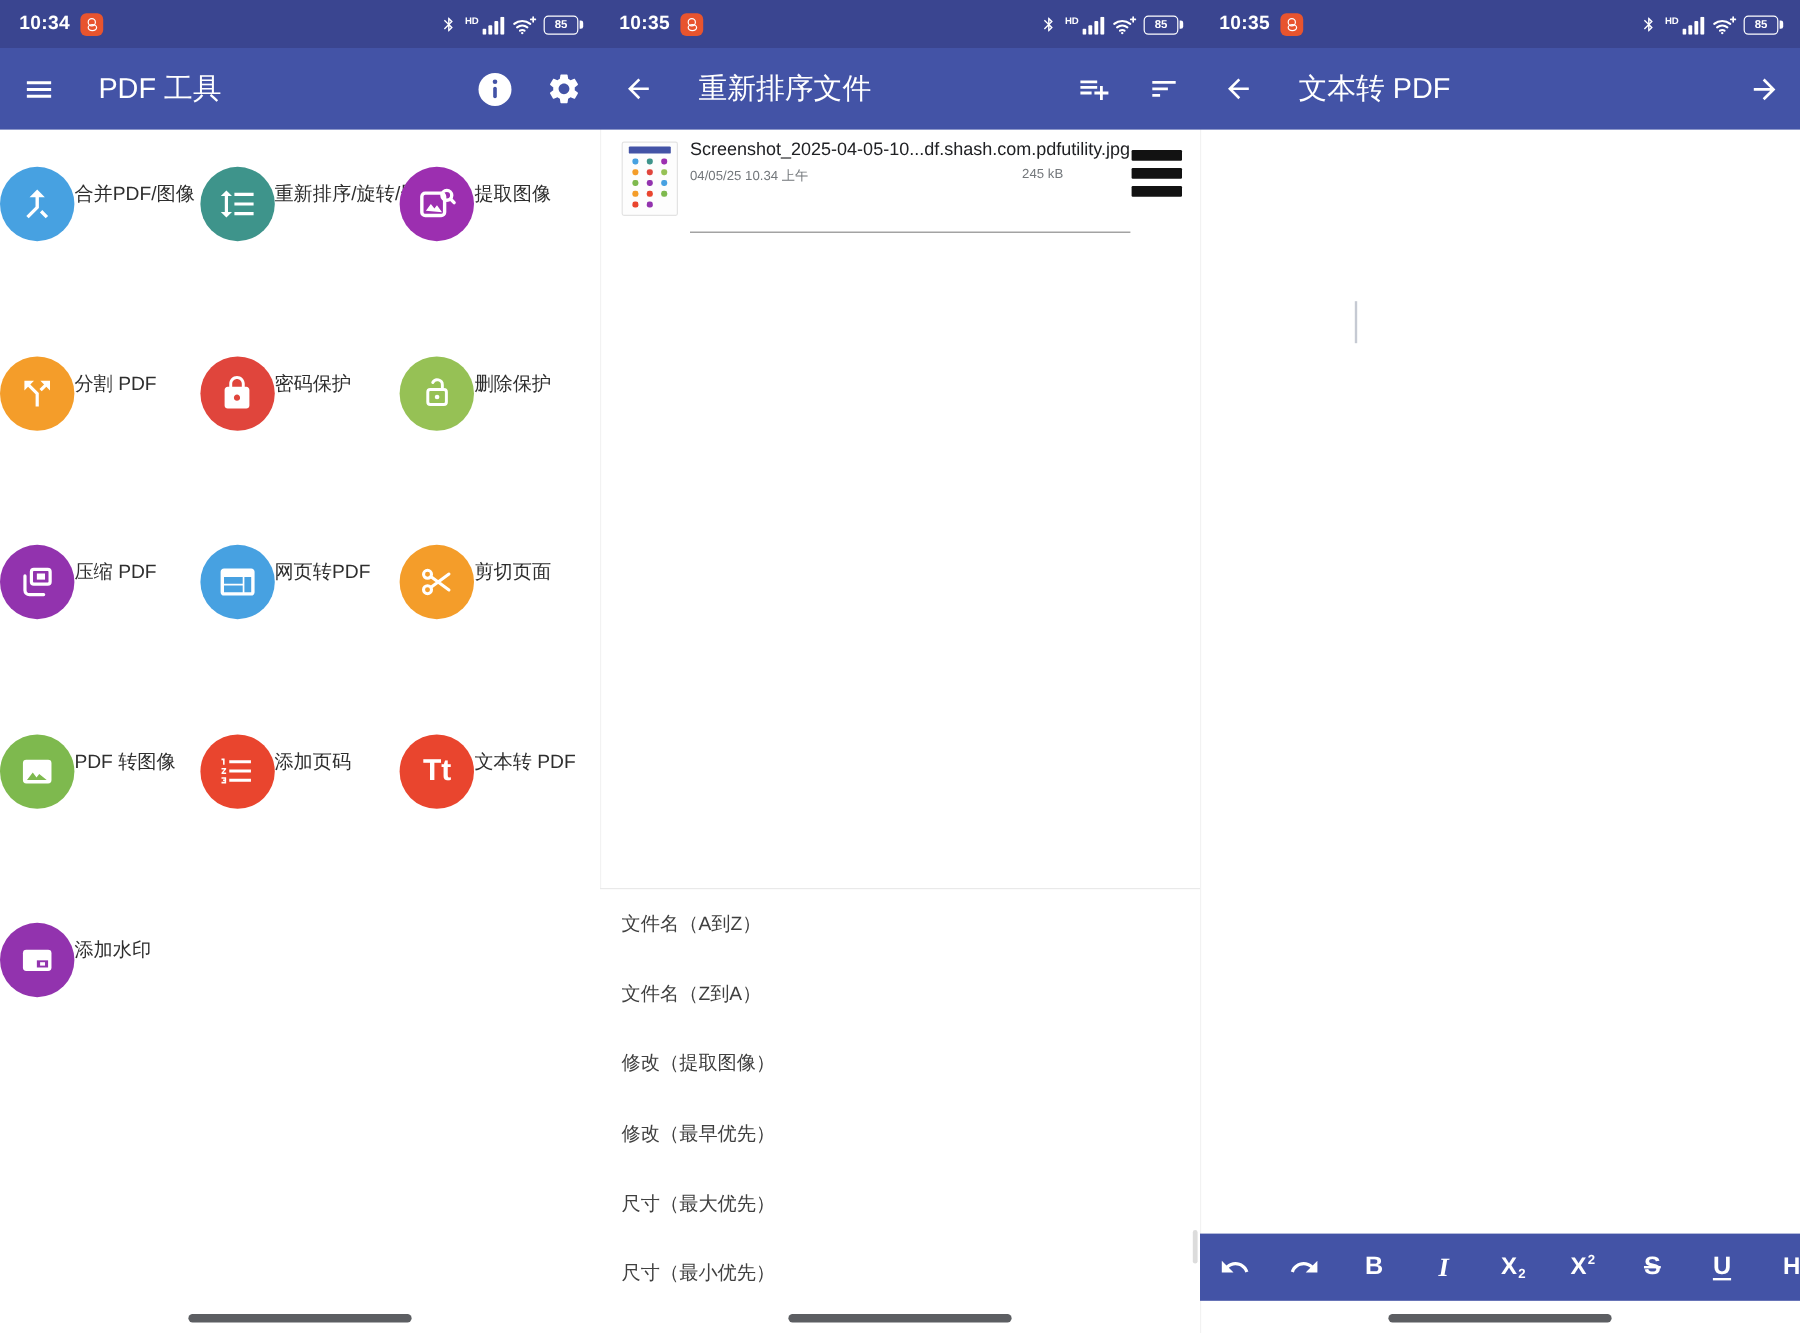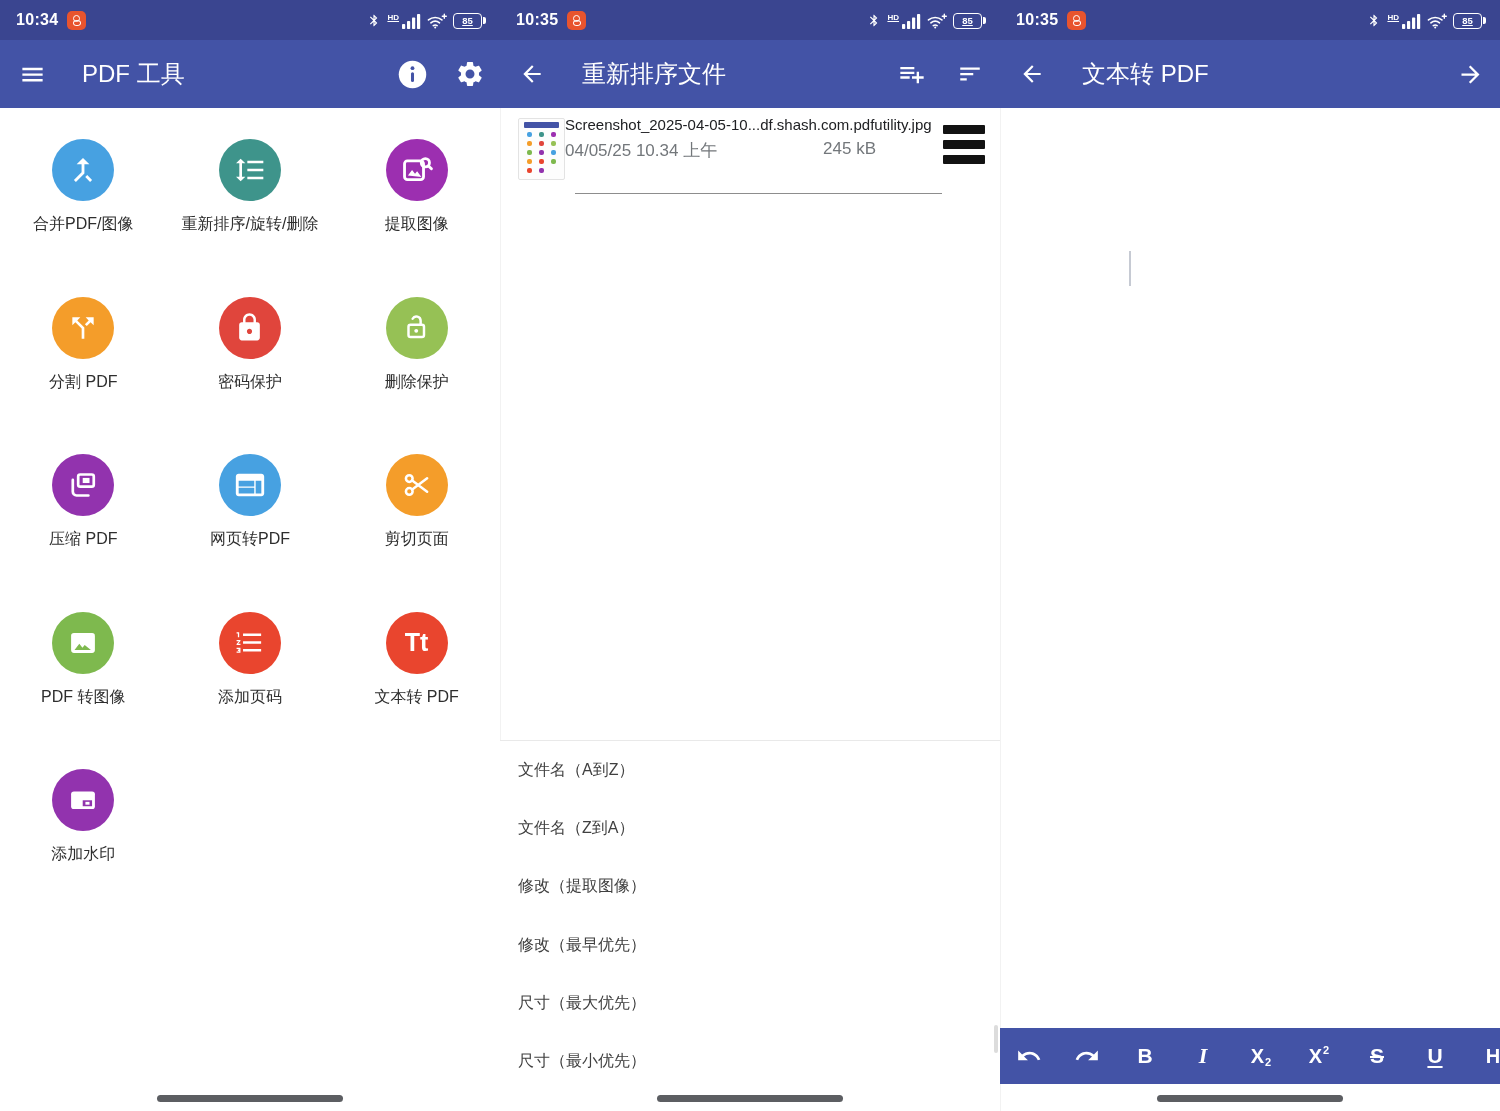--- a/index.html
+++ b/index.html
@@ -11,52 +11,52 @@
 
   
   .statusbar { height:40px; background:#3a4590; color:#fff; display:flex;
                align-items:center; justify-content:space-between; padding:0 14px 0 16px; }
   .sb-left { display:flex; align-items:center; gap:9px; }
   .sb-time { font-size:16px; font-weight:700; letter-spacing:.3px; }
   .sb-badge { width:19px; height:19px; background:#e8542e; border-radius:5px;
               display:flex; flex-direction:column; align-items:center; justify-content:center; }
   .sb-badge i { display:block; width:7px; height:7px; border:1.7px solid #fff; border-radius:50%; }
   .sb-badge i + i { margin-top:-2px; width:8px; height:6px; }
-  .sb-right { display:flex; align-items:flex-end; gap:6px;text-decoration:underline; }
+  .sb-right { display:flex; align-items:flex-end; gap:6px; }
   .hd { font-size:8px; font-weight:700; align-self:flex-start; margin:1px -3px 0 0; }
   .battery { display:flex; align-items:center; gap:1px; }
   .bat-body { width:29px; height:16px; border:1.5px solid #fff; border-radius:4px;
               font-size:9.5px; font-weight:700; display:flex; align-items:center; justify-content:center; }
   .bat-tip { width:3px; height:7px; background:#fff; border-radius:0 2px 2px 0; }
 
   
   .appbar { height:68px; background:#4353a6; color:#fff; display:flex; align-items:center; padding:0 8px 0 10px;text-align:right; }
   .ab-icon { width:44px; height:44px; display:flex; align-items:center; justify-content:center; flex:none; }
   .ab-title { font-size:24px; font-weight:500; margin-left:28px; white-space:nowrap; }
   .ab-spacer { flex:1; }
   .ab-right { display:flex; align-items:center; gap:14px; }
 
   
   .tools-grid { display:flex; flex-wrap:wrap; padding-top:31px; }
-  .tool { width:33.333%; height:157.5px; display:flex; flex-direction:column; align-items:center; }
+  .tool { width:33.333%; height:157.5px; display:flex; flex-direction:row; }
   .tool-circle { width:62px; height:62px; border-radius:50%; display:flex;
                  align-items:center; justify-content:center; flex:none; }
   .tool-label { margin-top:13px; font-size:16px; color:#2e2e2e; white-space:nowrap; }
   .tt-glyph { color:#fff; font-size:25px; font-weight:700; }
 
   
   .file-row { position:absolute; top:116px; left:0; width:100%; padding:0 15px 0 18px; display:flex; }
   .thumb { width:47px; height:62px; border:1px solid #e3e3e3; border-radius:2px; background:#fdfdfd;
            margin-top:2px; flex:none; overflow:hidden; }
   .thumb-bar { height:6px; background:#4353a6; margin:3px 5px 0 5px; border-radius:1px; }
   .thumb-grid { display:grid; grid-template-columns:repeat(3,1fr); gap:4px 7px; padding:4px 8px; }
   .thumb-grid i { width:5px; height:5px; border-radius:2px; display:block; }
-  .file-info { width:367px; flex:none; }
+  .file-info { margin-left:10px; width:367px; flex:none; }
   .file-name { font-size:15px; color:#202124; white-space:nowrap; overflow:hidden; }
-  .file-meta { display:flex; margin-top:6px; font-size:17px; color:#73777b; }
+  .file-meta { display:flex; margin-top:6px; font-size:11px; color:#73777b; }
   .file-size { margin-left:auto; margin-right:56px; }
   .drag-handle { margin-left:auto; margin-top:9px; width:42px; }
   .drag-handle i { display:block; height:9px; background:#121212; border-radius:1px; margin-bottom:6px; }
   .file-divider { position:absolute; top:193px; left:75px; width:367px; height:1px; background:#8d8d8d; }
   .sheet { position:absolute; left:0; right:0; top:740px; bottom:0; background:#fff; border-top:1px solid #e9e9e9; }
   .sort-option { height:58.3px; display:flex; align-items:center; padding-left:18px;
                  font-size:16px; color:#404040; }
   .sheet-scroll { position:absolute; right:2px; top:1025px; width:4px; height:28px;
                   background:#dcdcdc; border-radius:2px; }
 

